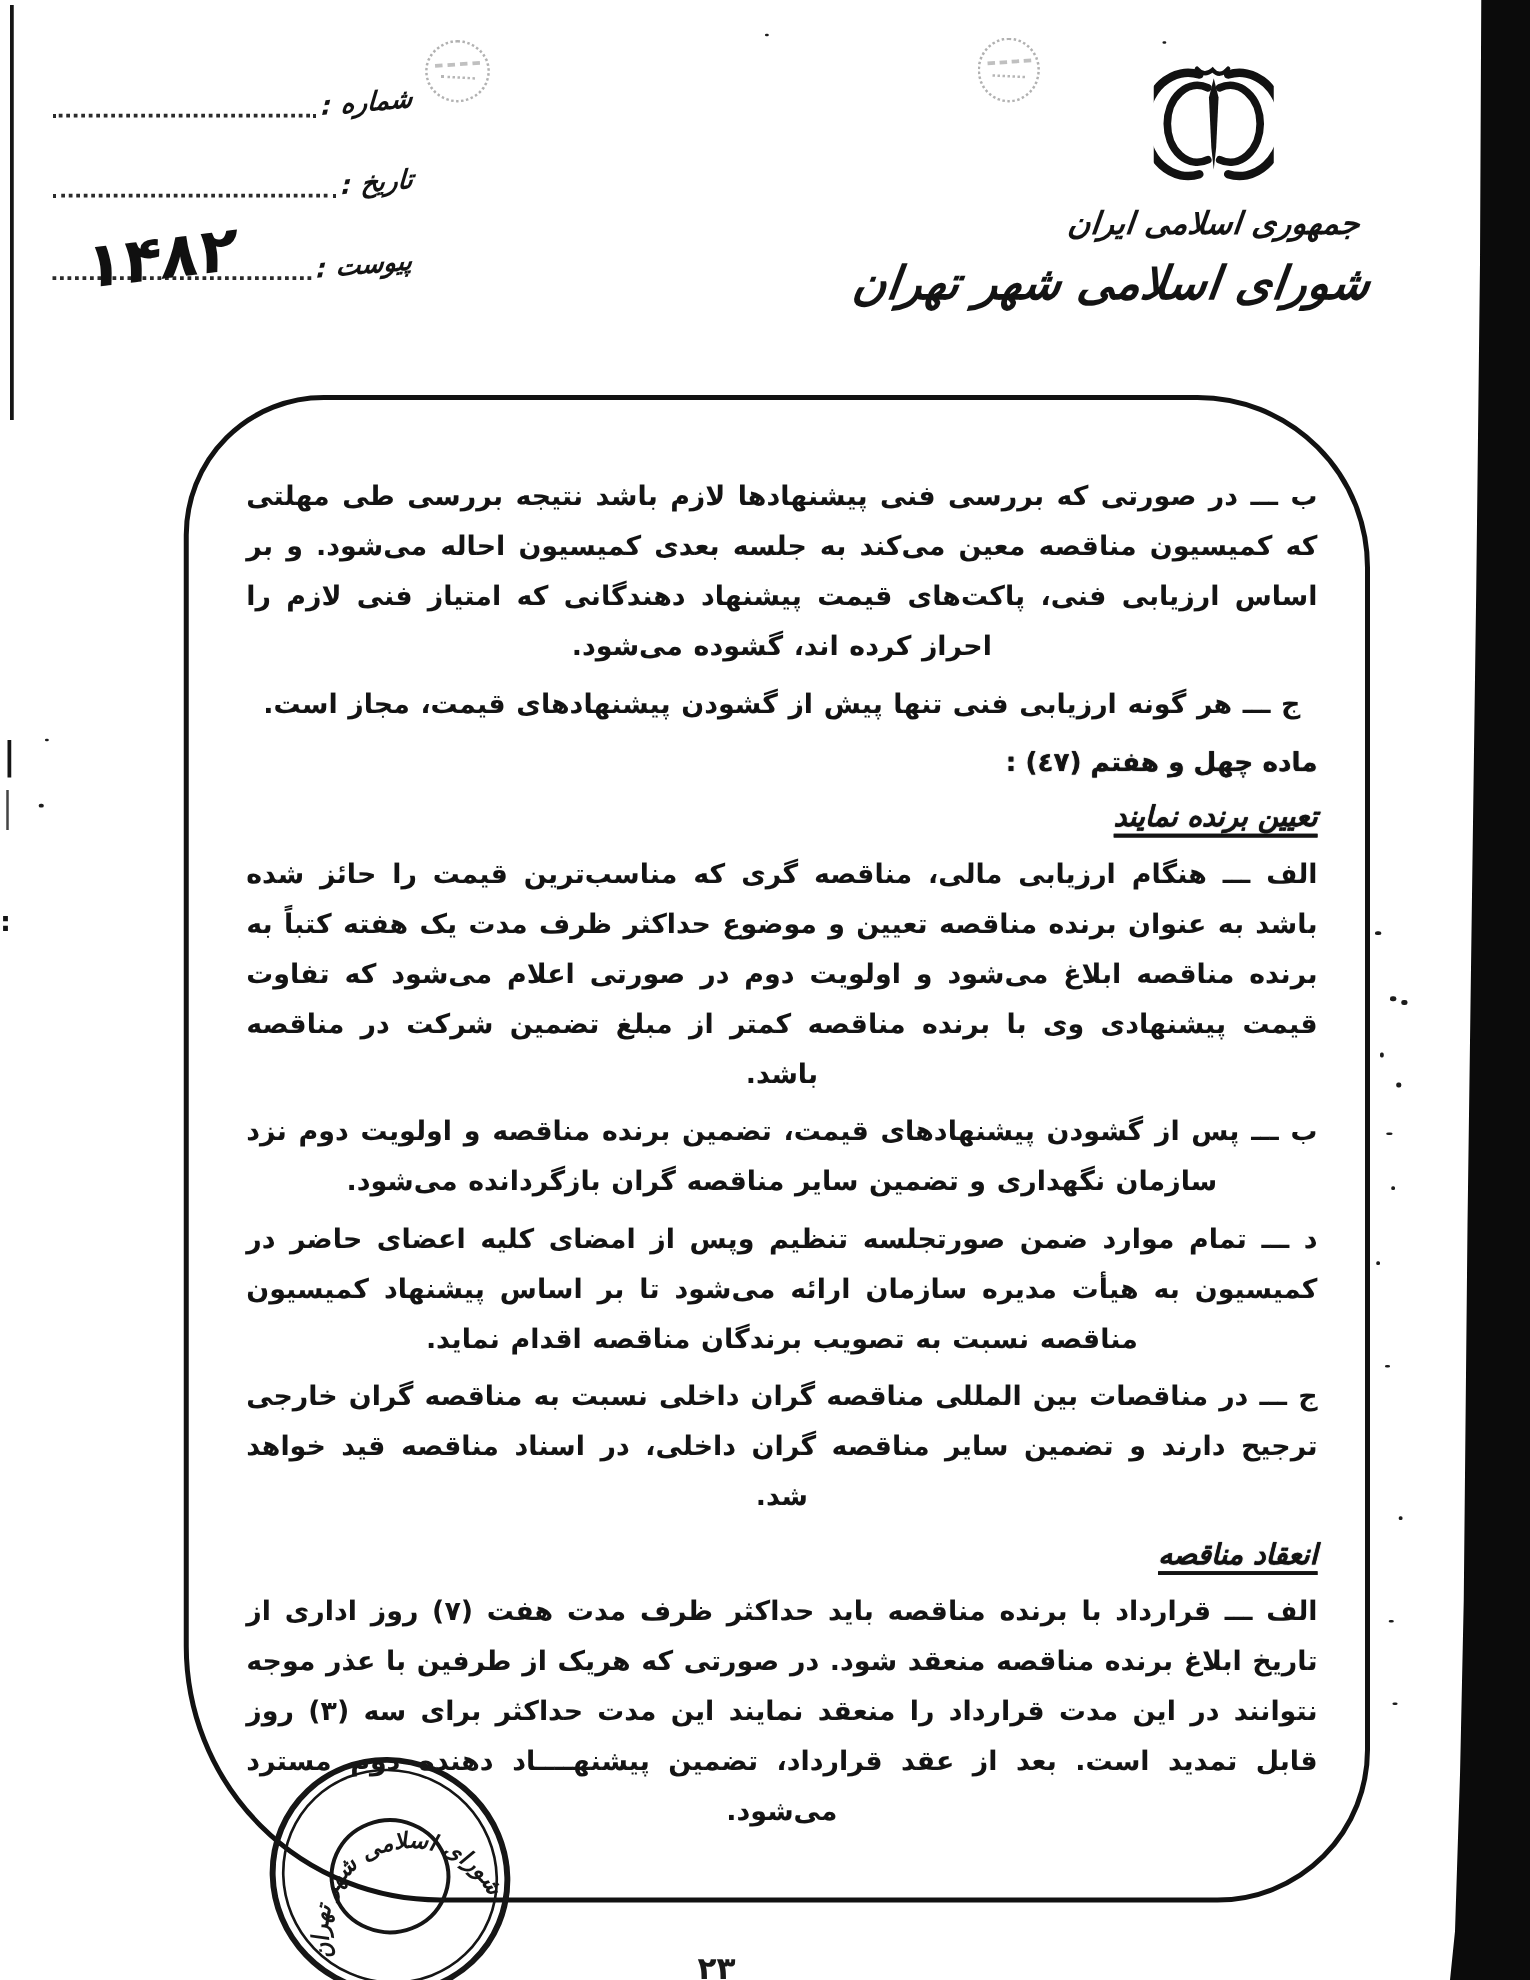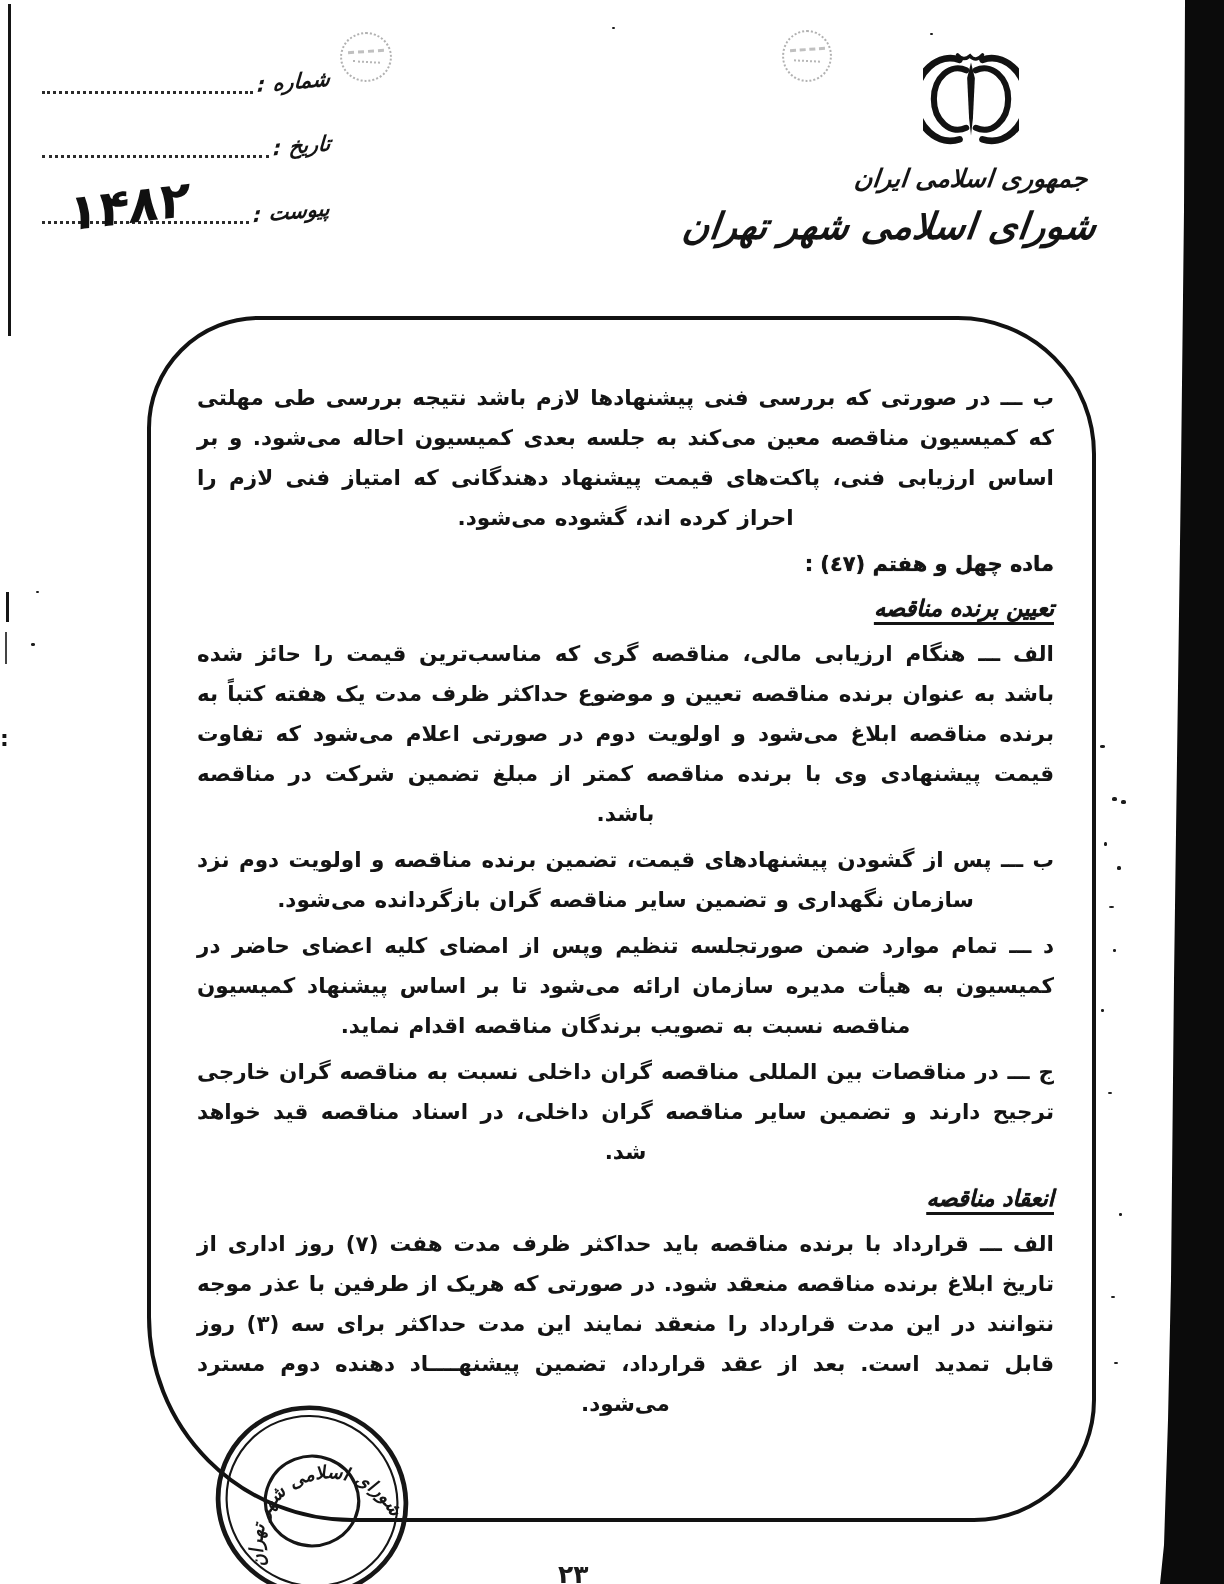--- a/index.html
+++ b/index.html
@@ -104,22 +104,23 @@
         <span class="hlabel">پیوست :</span>
         <span class="dotline">
           <span class="hand">۱۴۸۲</span>
         </span>
       </div>
     </div>
 
   <div class="doc-box">
     <div class="blocks">
         <div class="block clause"><span class="prefix">ب ـــ </span>در صورتی که بررسی فنی پیشنهادها لازم باشد نتیجه بررسی طی مهلتی که کمیسیون مناقصه معین می‌کند به جلسه بعدی کمیسیون احاله می‌شود. و بر اساس ارزیابی فنی، پاکت‌های قیمت پیشنهاد دهندگانی که امتیاز فنی لازم را احراز کرده اند، گشوده می‌شود.</div>
+        <div class="block clause"><span class="prefix">ج ـــ </span>هر گونه ارزیابی فنی تنها پیش از گشودن پیشنهادهای قیمت، مجاز است.</div>
         <div class="block heading">ماده چهل و هفتم (٤٧) :</div>
-        <div class="block subheading">تعیین برنده مناقصه</div>
+        <div class="block subheading">تعیین برنده نمایند</div>
         <div class="block clause"><span class="prefix">الف ـــ </span>هنگام ارزیابی مالی، مناقصه گری که مناسب‌ترین قیمت را حائز شده باشد به عنوان برنده مناقصه تعیین و موضوع حداکثر ظرف مدت یک هفته کتباً به برنده مناقصه ابلاغ می‌شود و اولویت دوم در صورتی اعلام می‌شود که تفاوت قیمت پیشنهادی وی با برنده مناقصه کمتر از مبلغ تضمین شرکت در مناقصه باشد.</div>
         <div class="block clause"><span class="prefix">ب ـــ </span>پس از گشودن پیشنهادهای قیمت، تضمین برنده مناقصه و اولویت دوم نزد سازمان نگهداری و تضمین سایر مناقصه گران بازگردانده می‌شود.</div>
         <div class="block clause"><span class="prefix">د ـــ </span>تمام موارد ضمن صورتجلسه تنظیم وپس از امضای کلیه اعضای حاضر در کمیسیون به هیأت مدیره سازمان ارائه می‌شود تا بر اساس پیشنهاد کمیسیون مناقصه نسبت به تصویب برندگان مناقصه اقدام نماید.</div>
         <div class="block clause"><span class="prefix">ج ـــ </span>در مناقصات بین المللی مناقصه گران داخلی نسبت به مناقصه گران خارجی ترجیح دارند و تضمین سایر مناقصه گران داخلی، در اسناد مناقصه قید خواهد شد.</div>
         <div class="block subheading">انعقاد مناقصه</div>
         <div class="block clause"><span class="prefix">الف ـــ </span>قرارداد با برنده مناقصه باید حداکثر ظرف مدت هفت (٧) روز اداری از تاریخ ابلاغ برنده مناقصه منعقد شود. در صورتی که هریک از طرفین با عذر موجه نتوانند در این مدت قرارداد را منعقد نمایند این مدت حداکثر برای سه (٣) روز قابل تمدید است. بعد از عقد قرارداد، تضمین پیشنهــــاد دهنده دوم مسترد می‌شود.</div>
       </div>
   </div>
 
   <div class="stray-mark">:</div>

